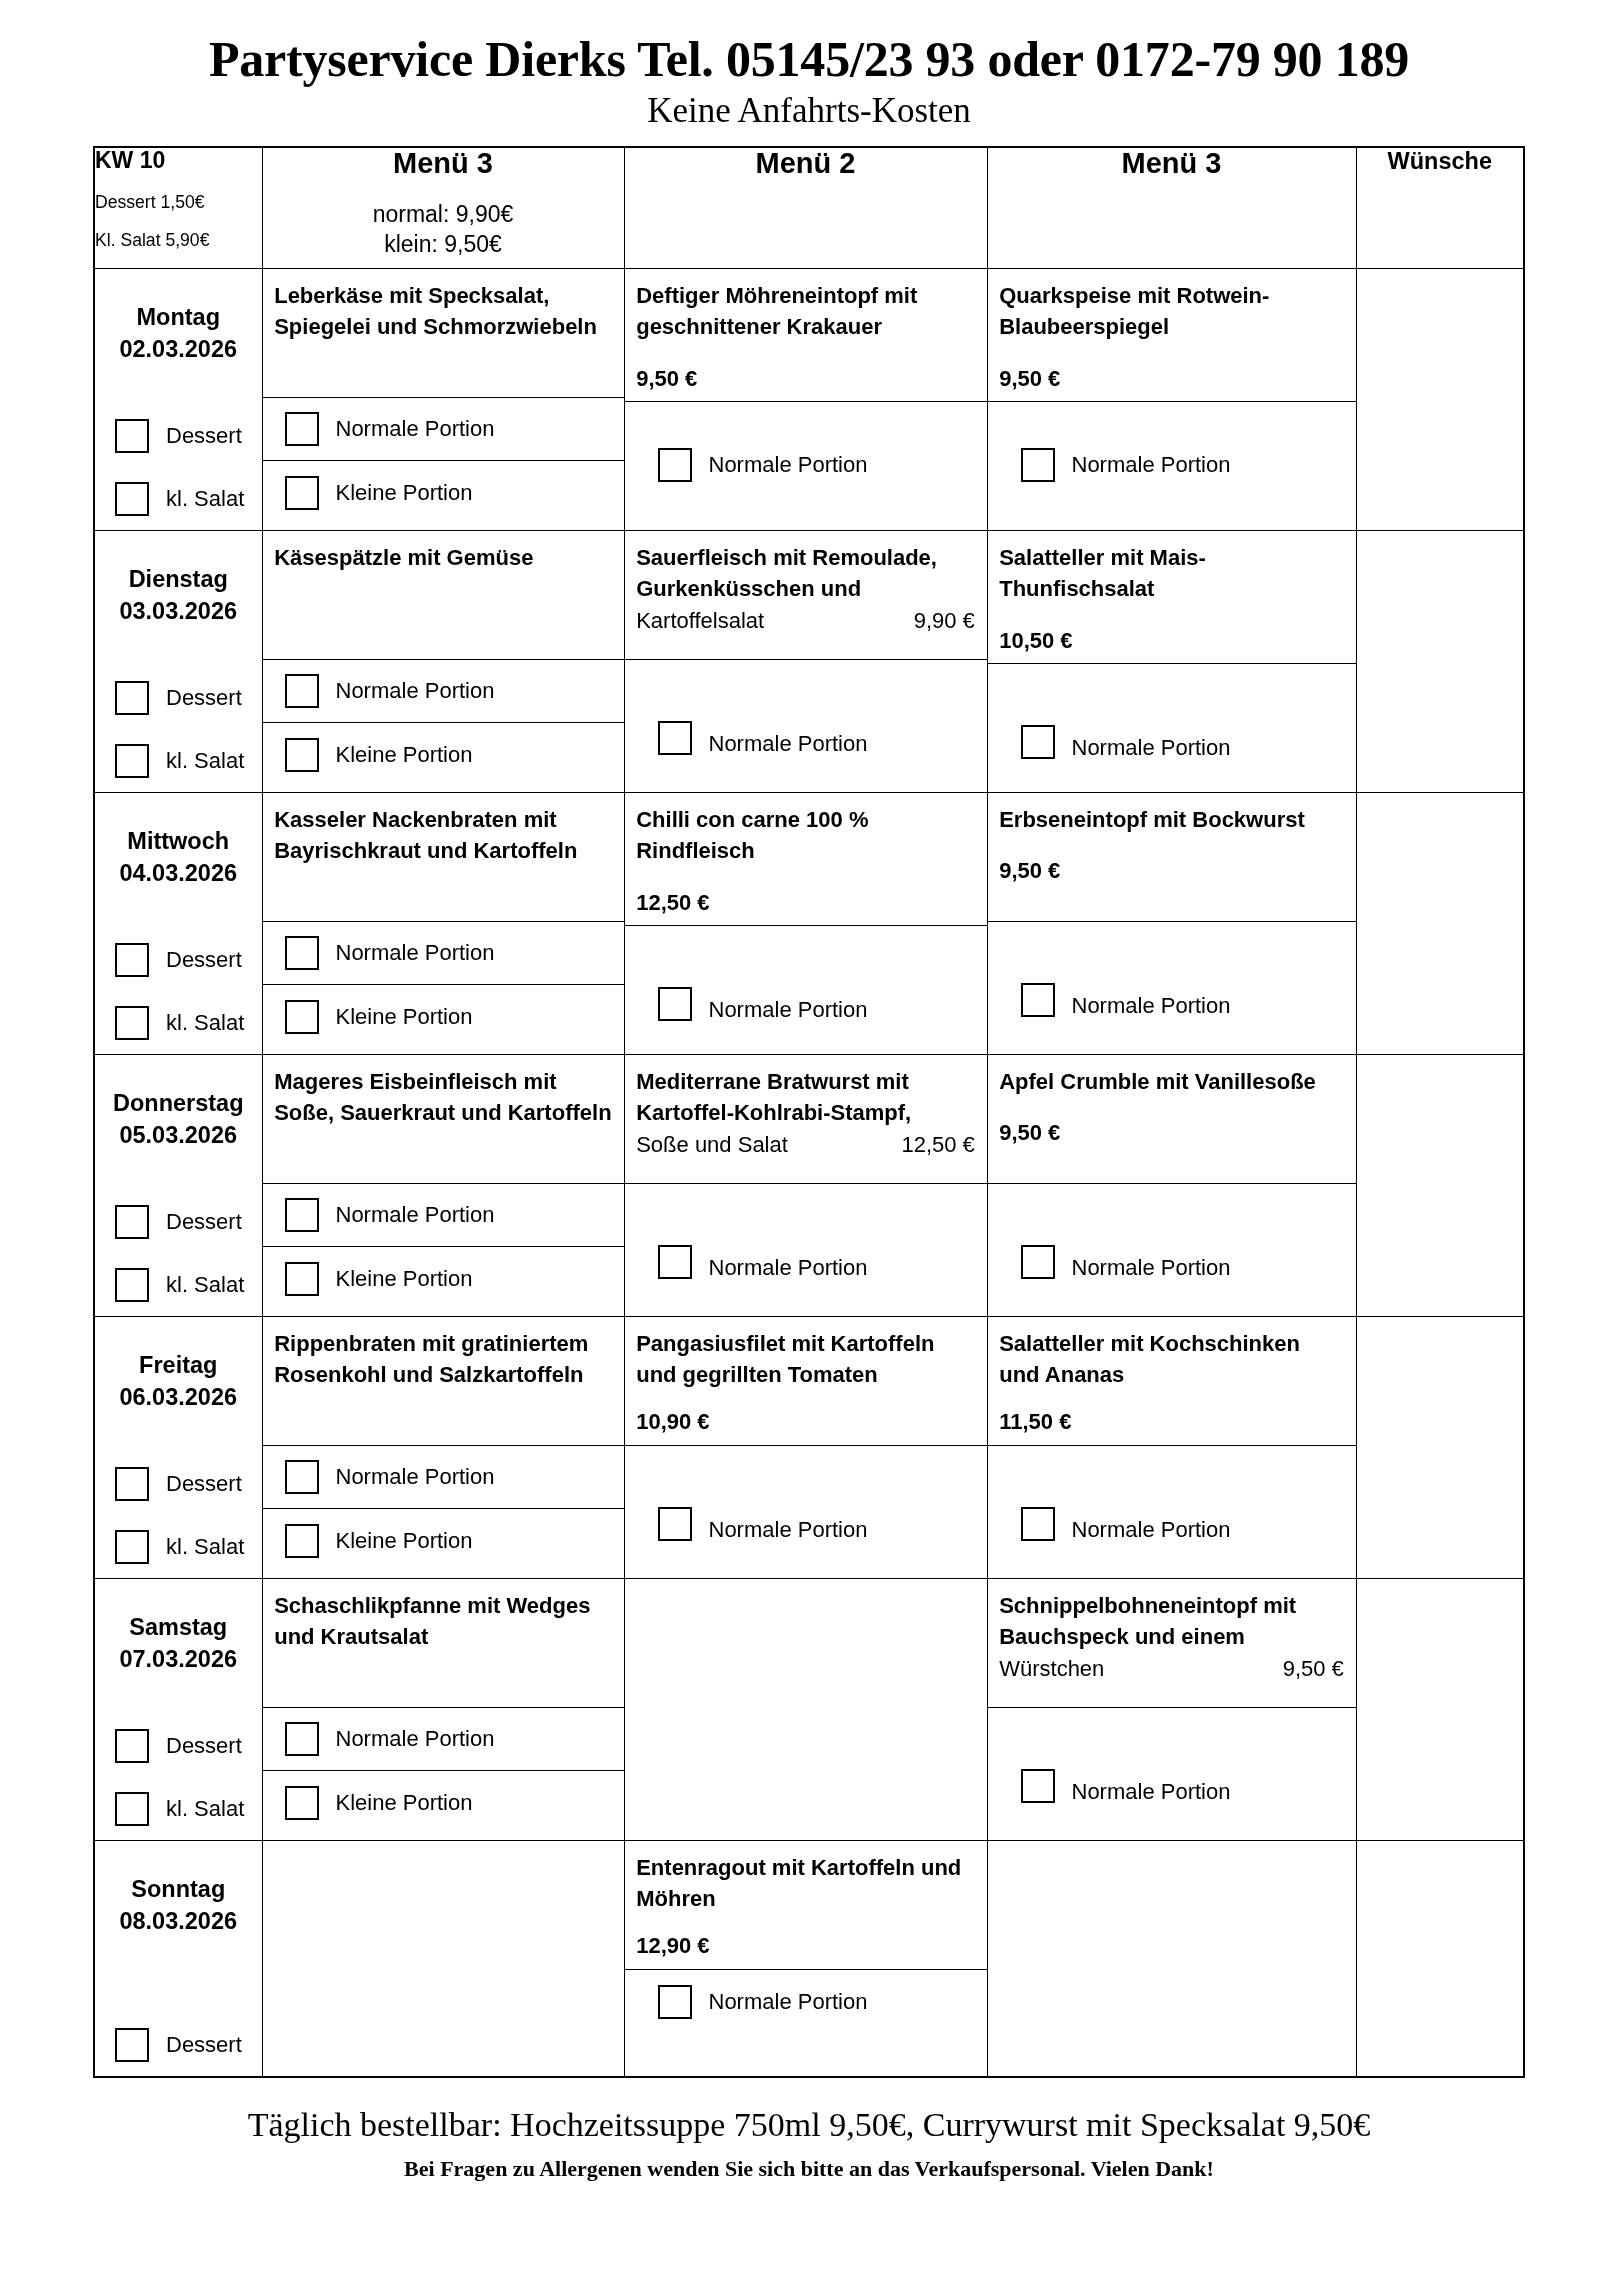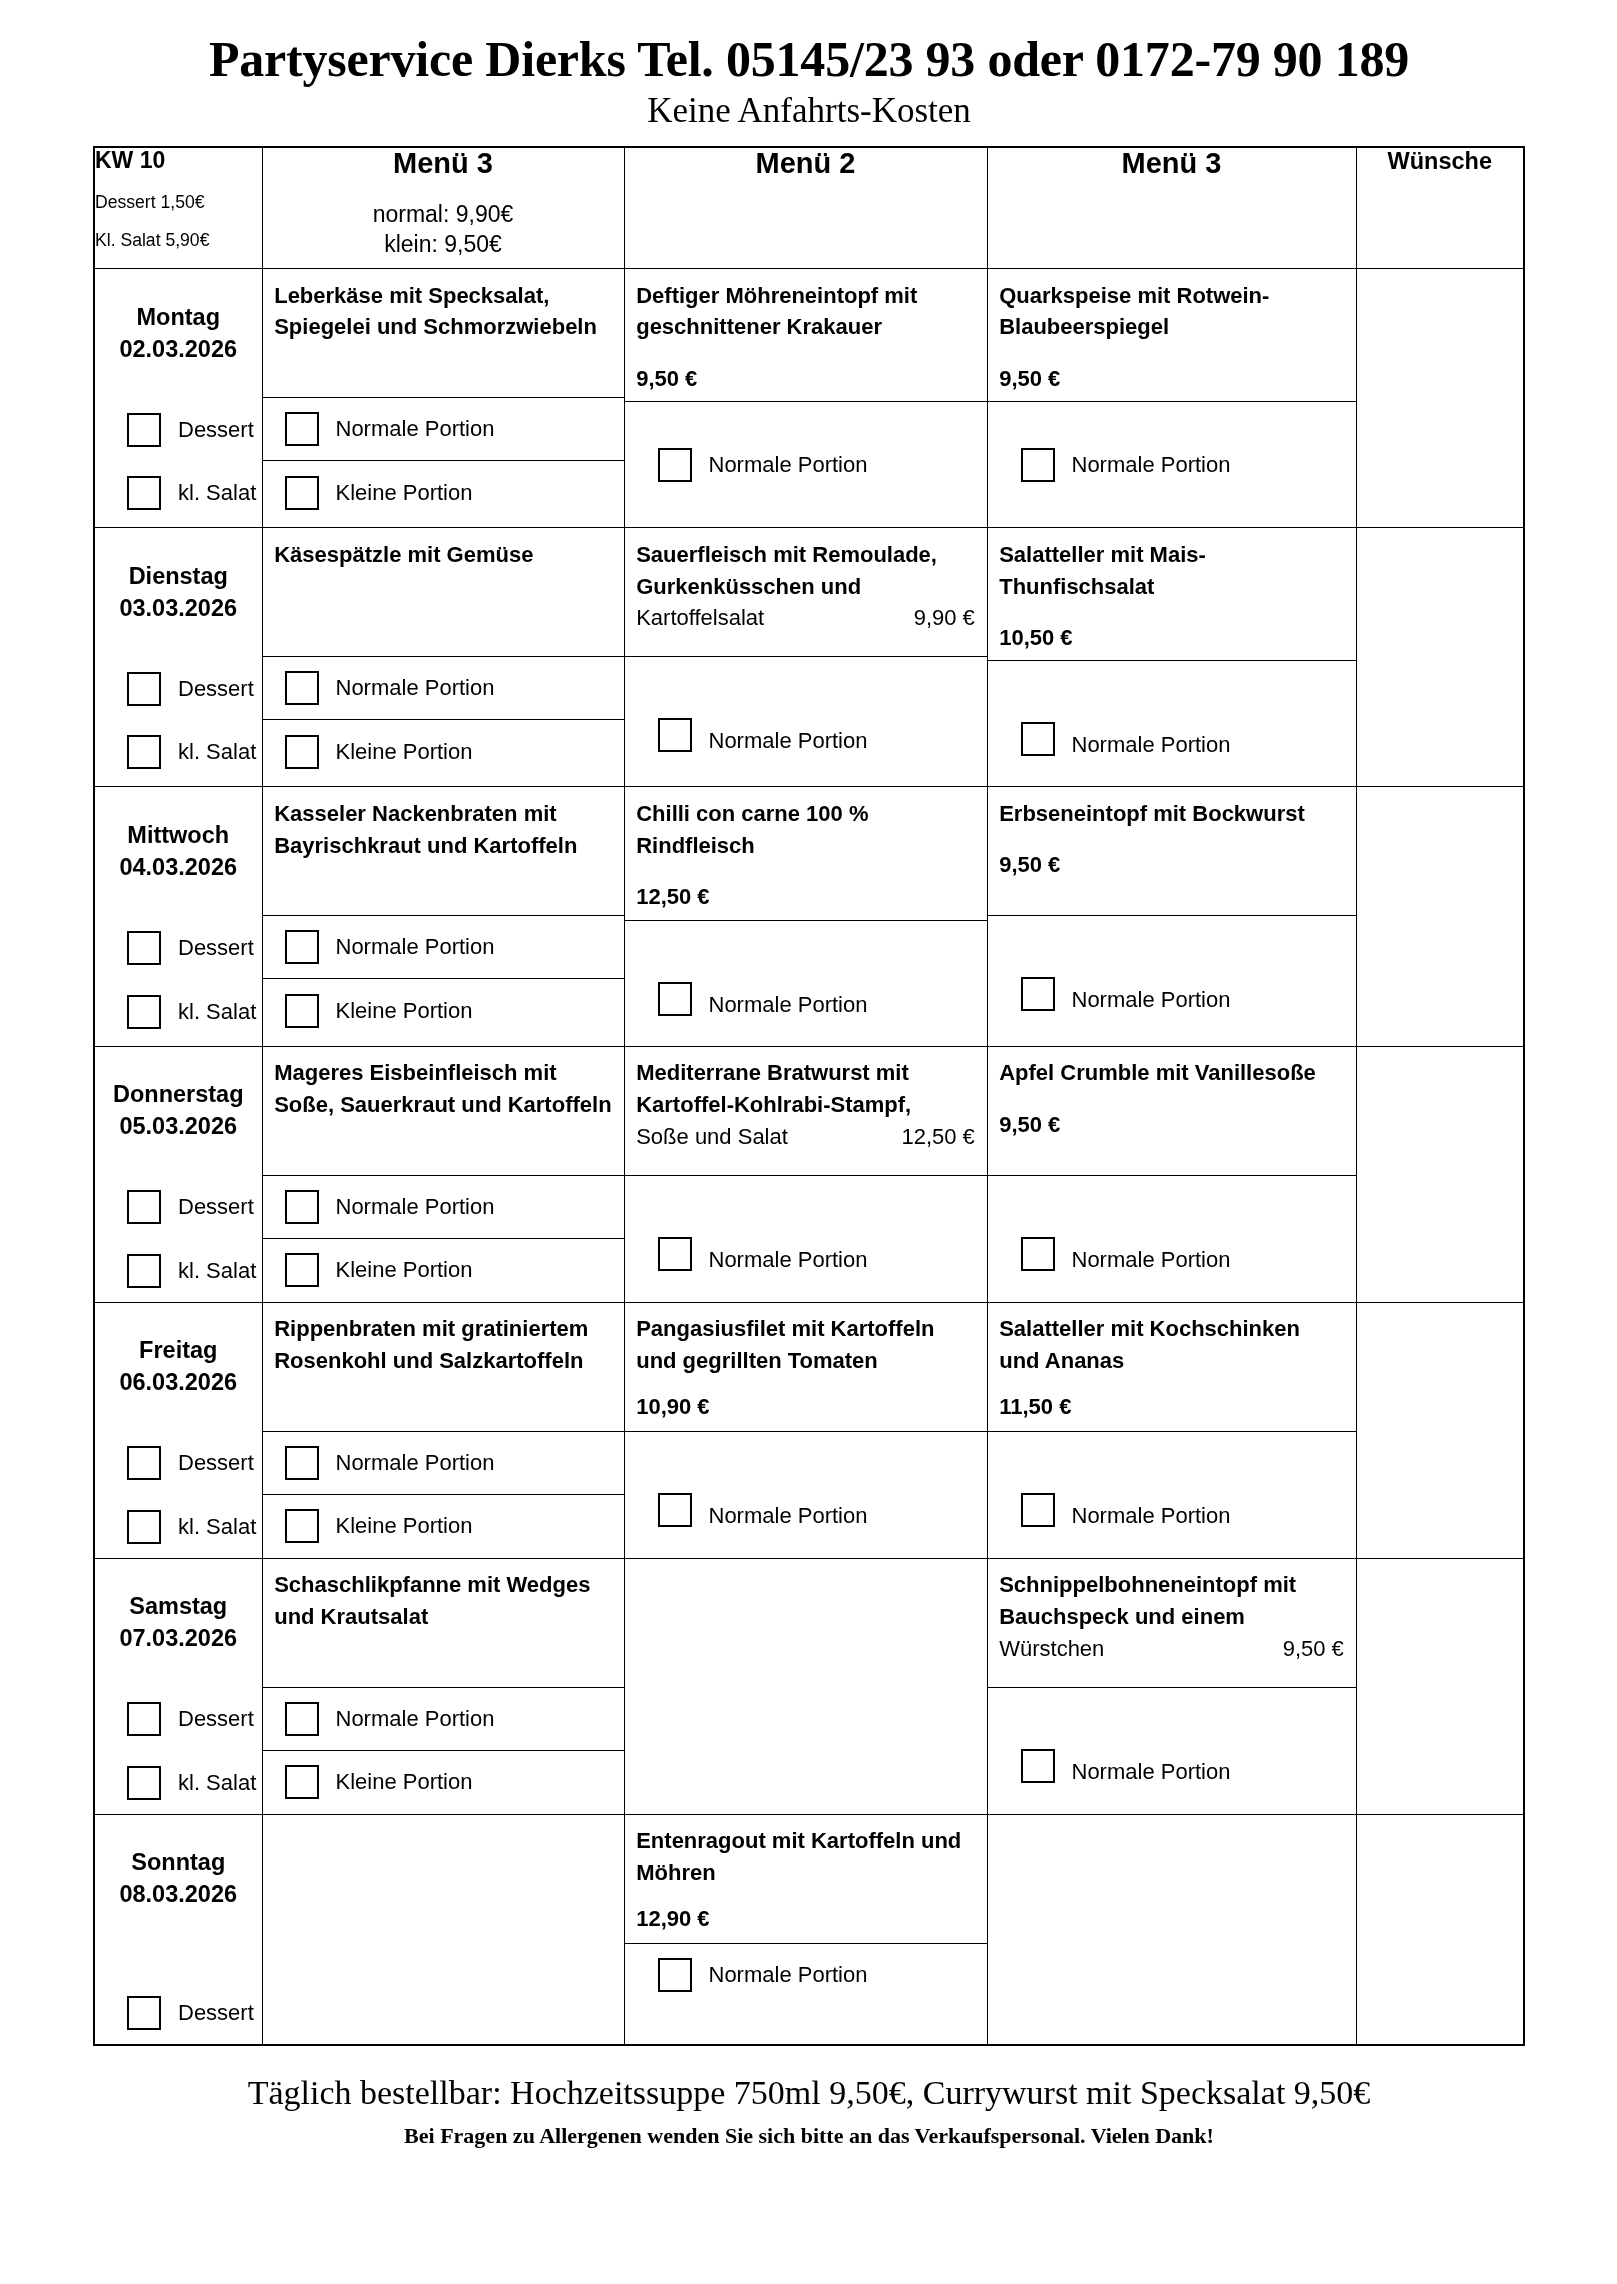--- a/index.html
+++ b/index.html
@@ -101,20 +101,21 @@
 
   
   .day-cell {
     text-align: center;
     padding: 0;
   }
   .day-stack {
     display: flex;
     flex-direction: column;
     height: 100%;
+    gap: 6px;
   }
   .day-name-wrap {
     display: flex;
     flex-direction: column;
     justify-content: center;
     align-items: center;
     height: 129px;
   }
   .day-name {
     font-weight: bold;
@@ -129,21 +130,21 @@
   .day-opts {
     flex: 1;
     display: flex;
     flex-direction: column;
     justify-content: flex-start;
   }
   .opt-row {
     display: flex;
     align-items: center;
     height: 63px;
-    padding-left: 32px;
+    padding-left: 20px;
   }
   .opt-row.second { padding-top: 1.3px; }
 
   .dish-cell { padding: 0; }
   .dish-block {
     border-bottom: 1.3px solid #000;
     padding: 10.4px 11.7px 6.5px 11.7px;
     min-height: 129px;
   }
   .dish-name {

